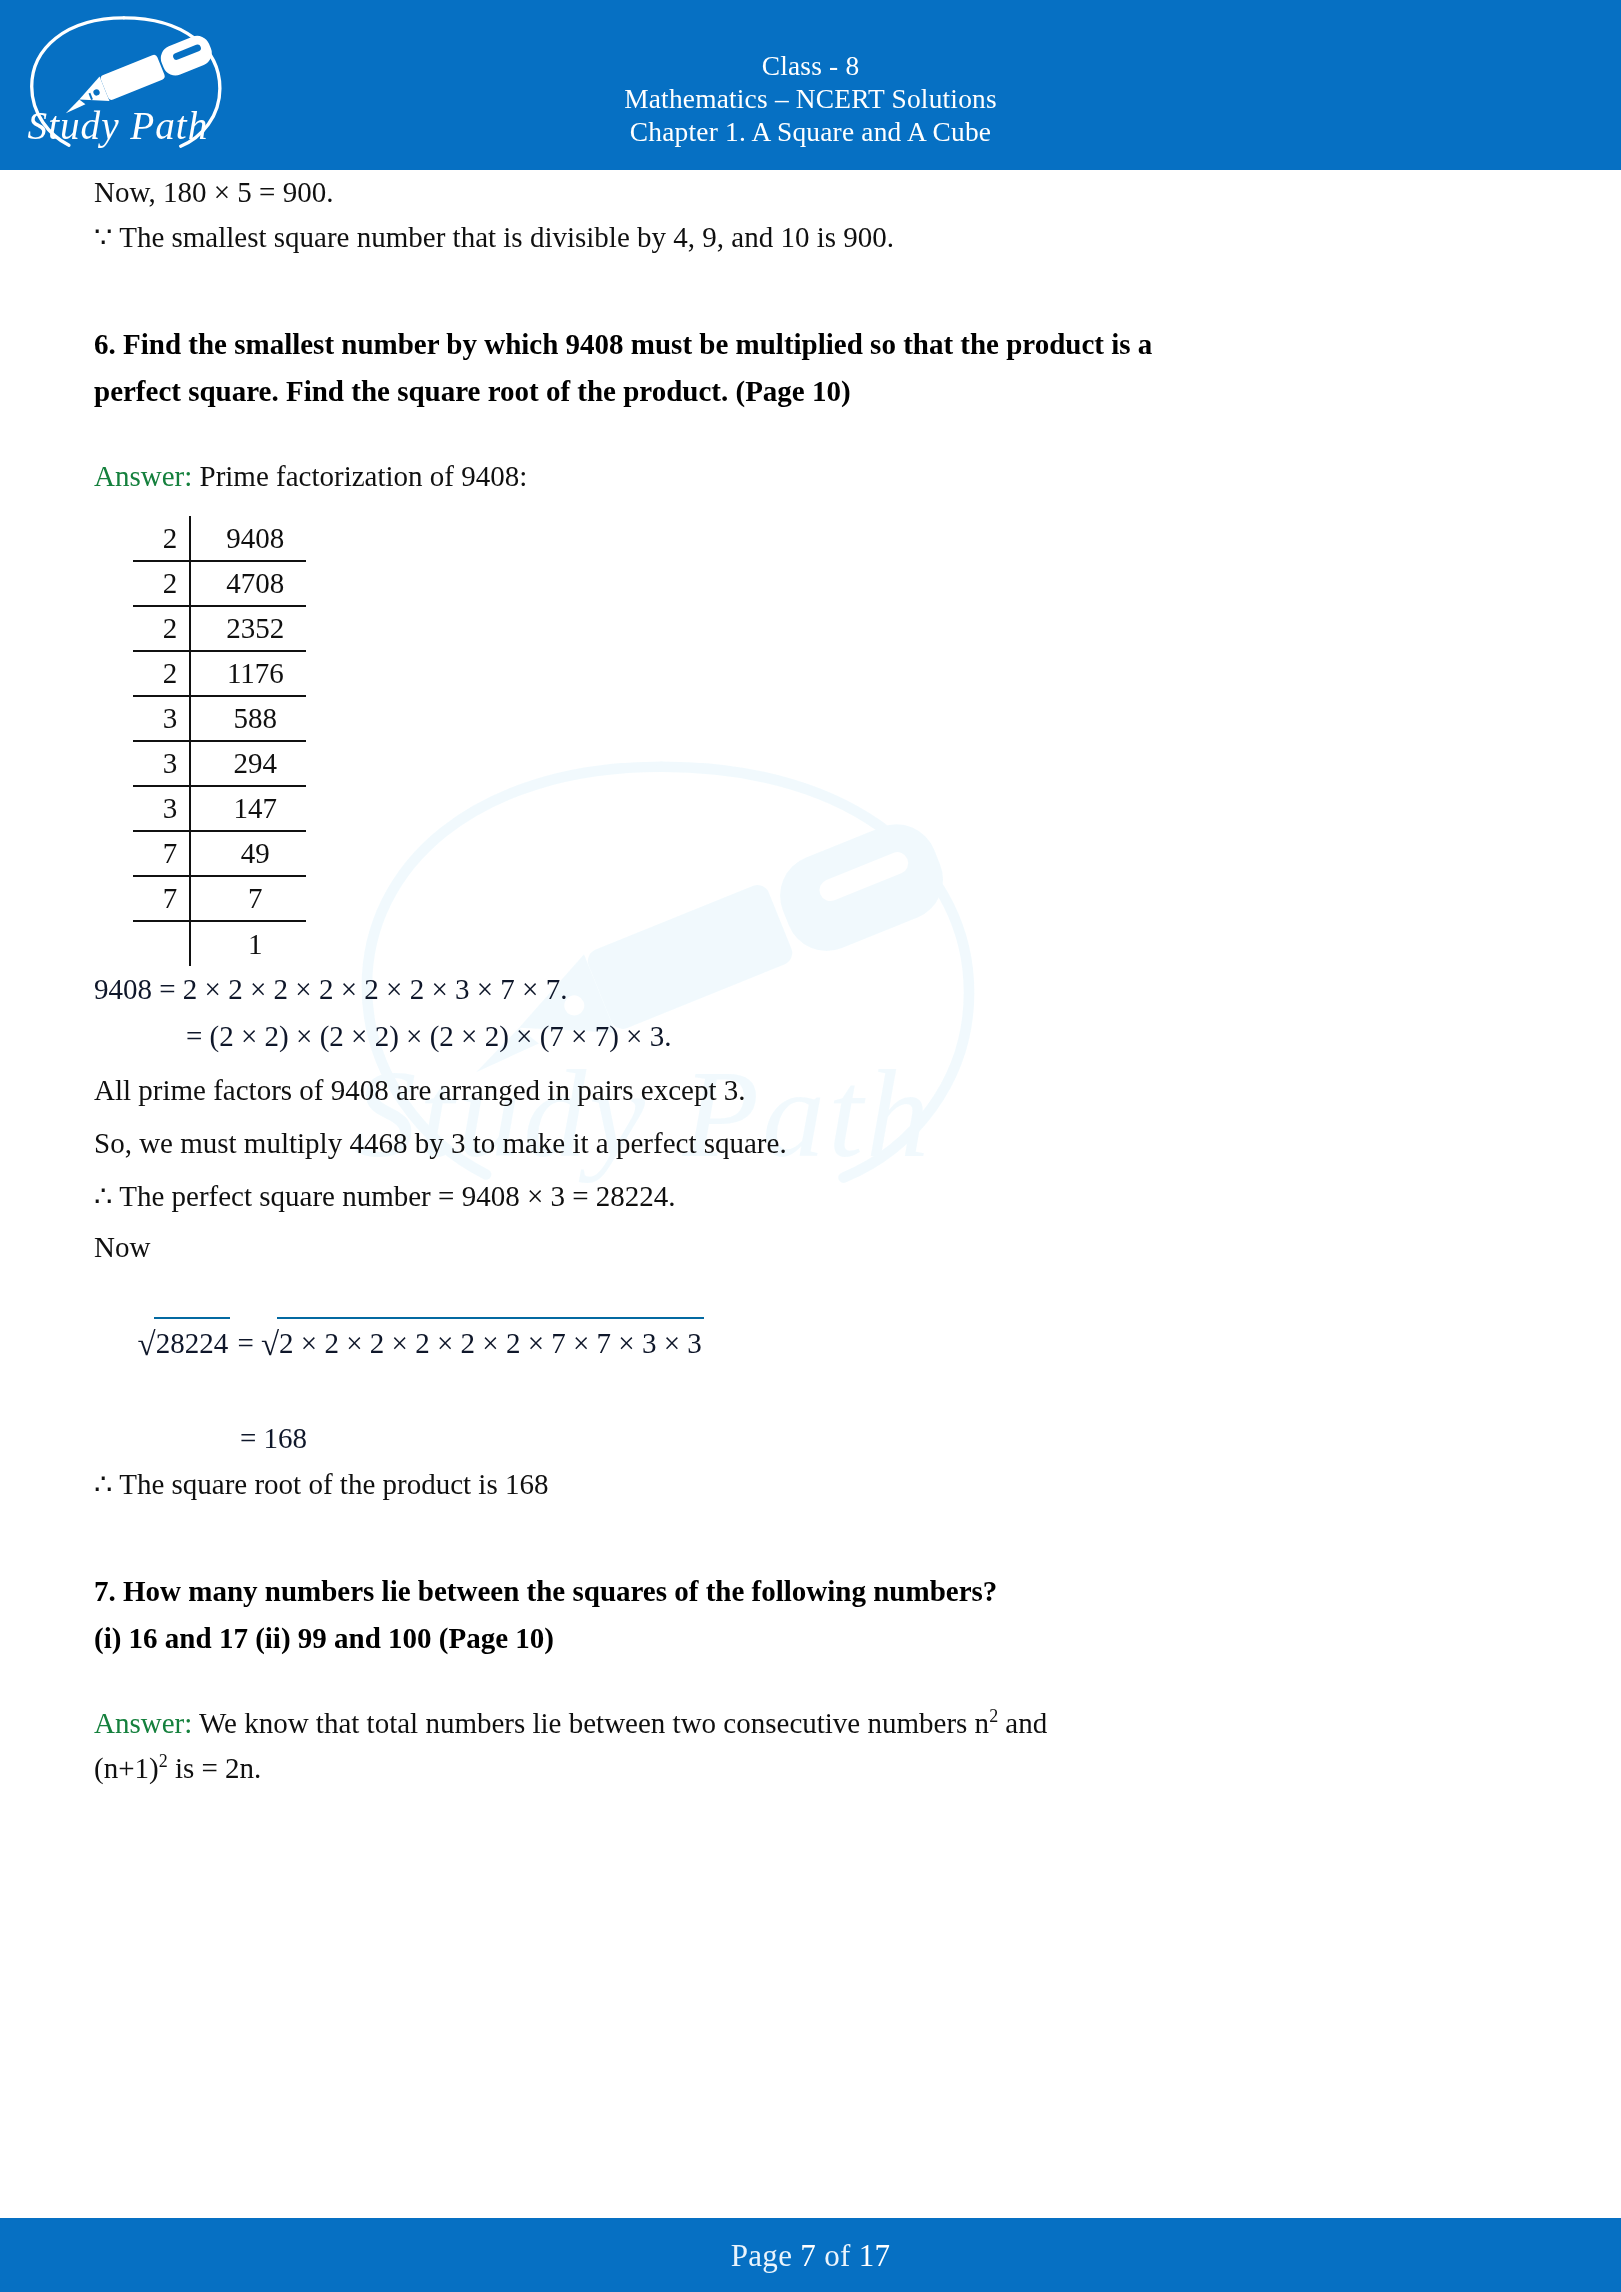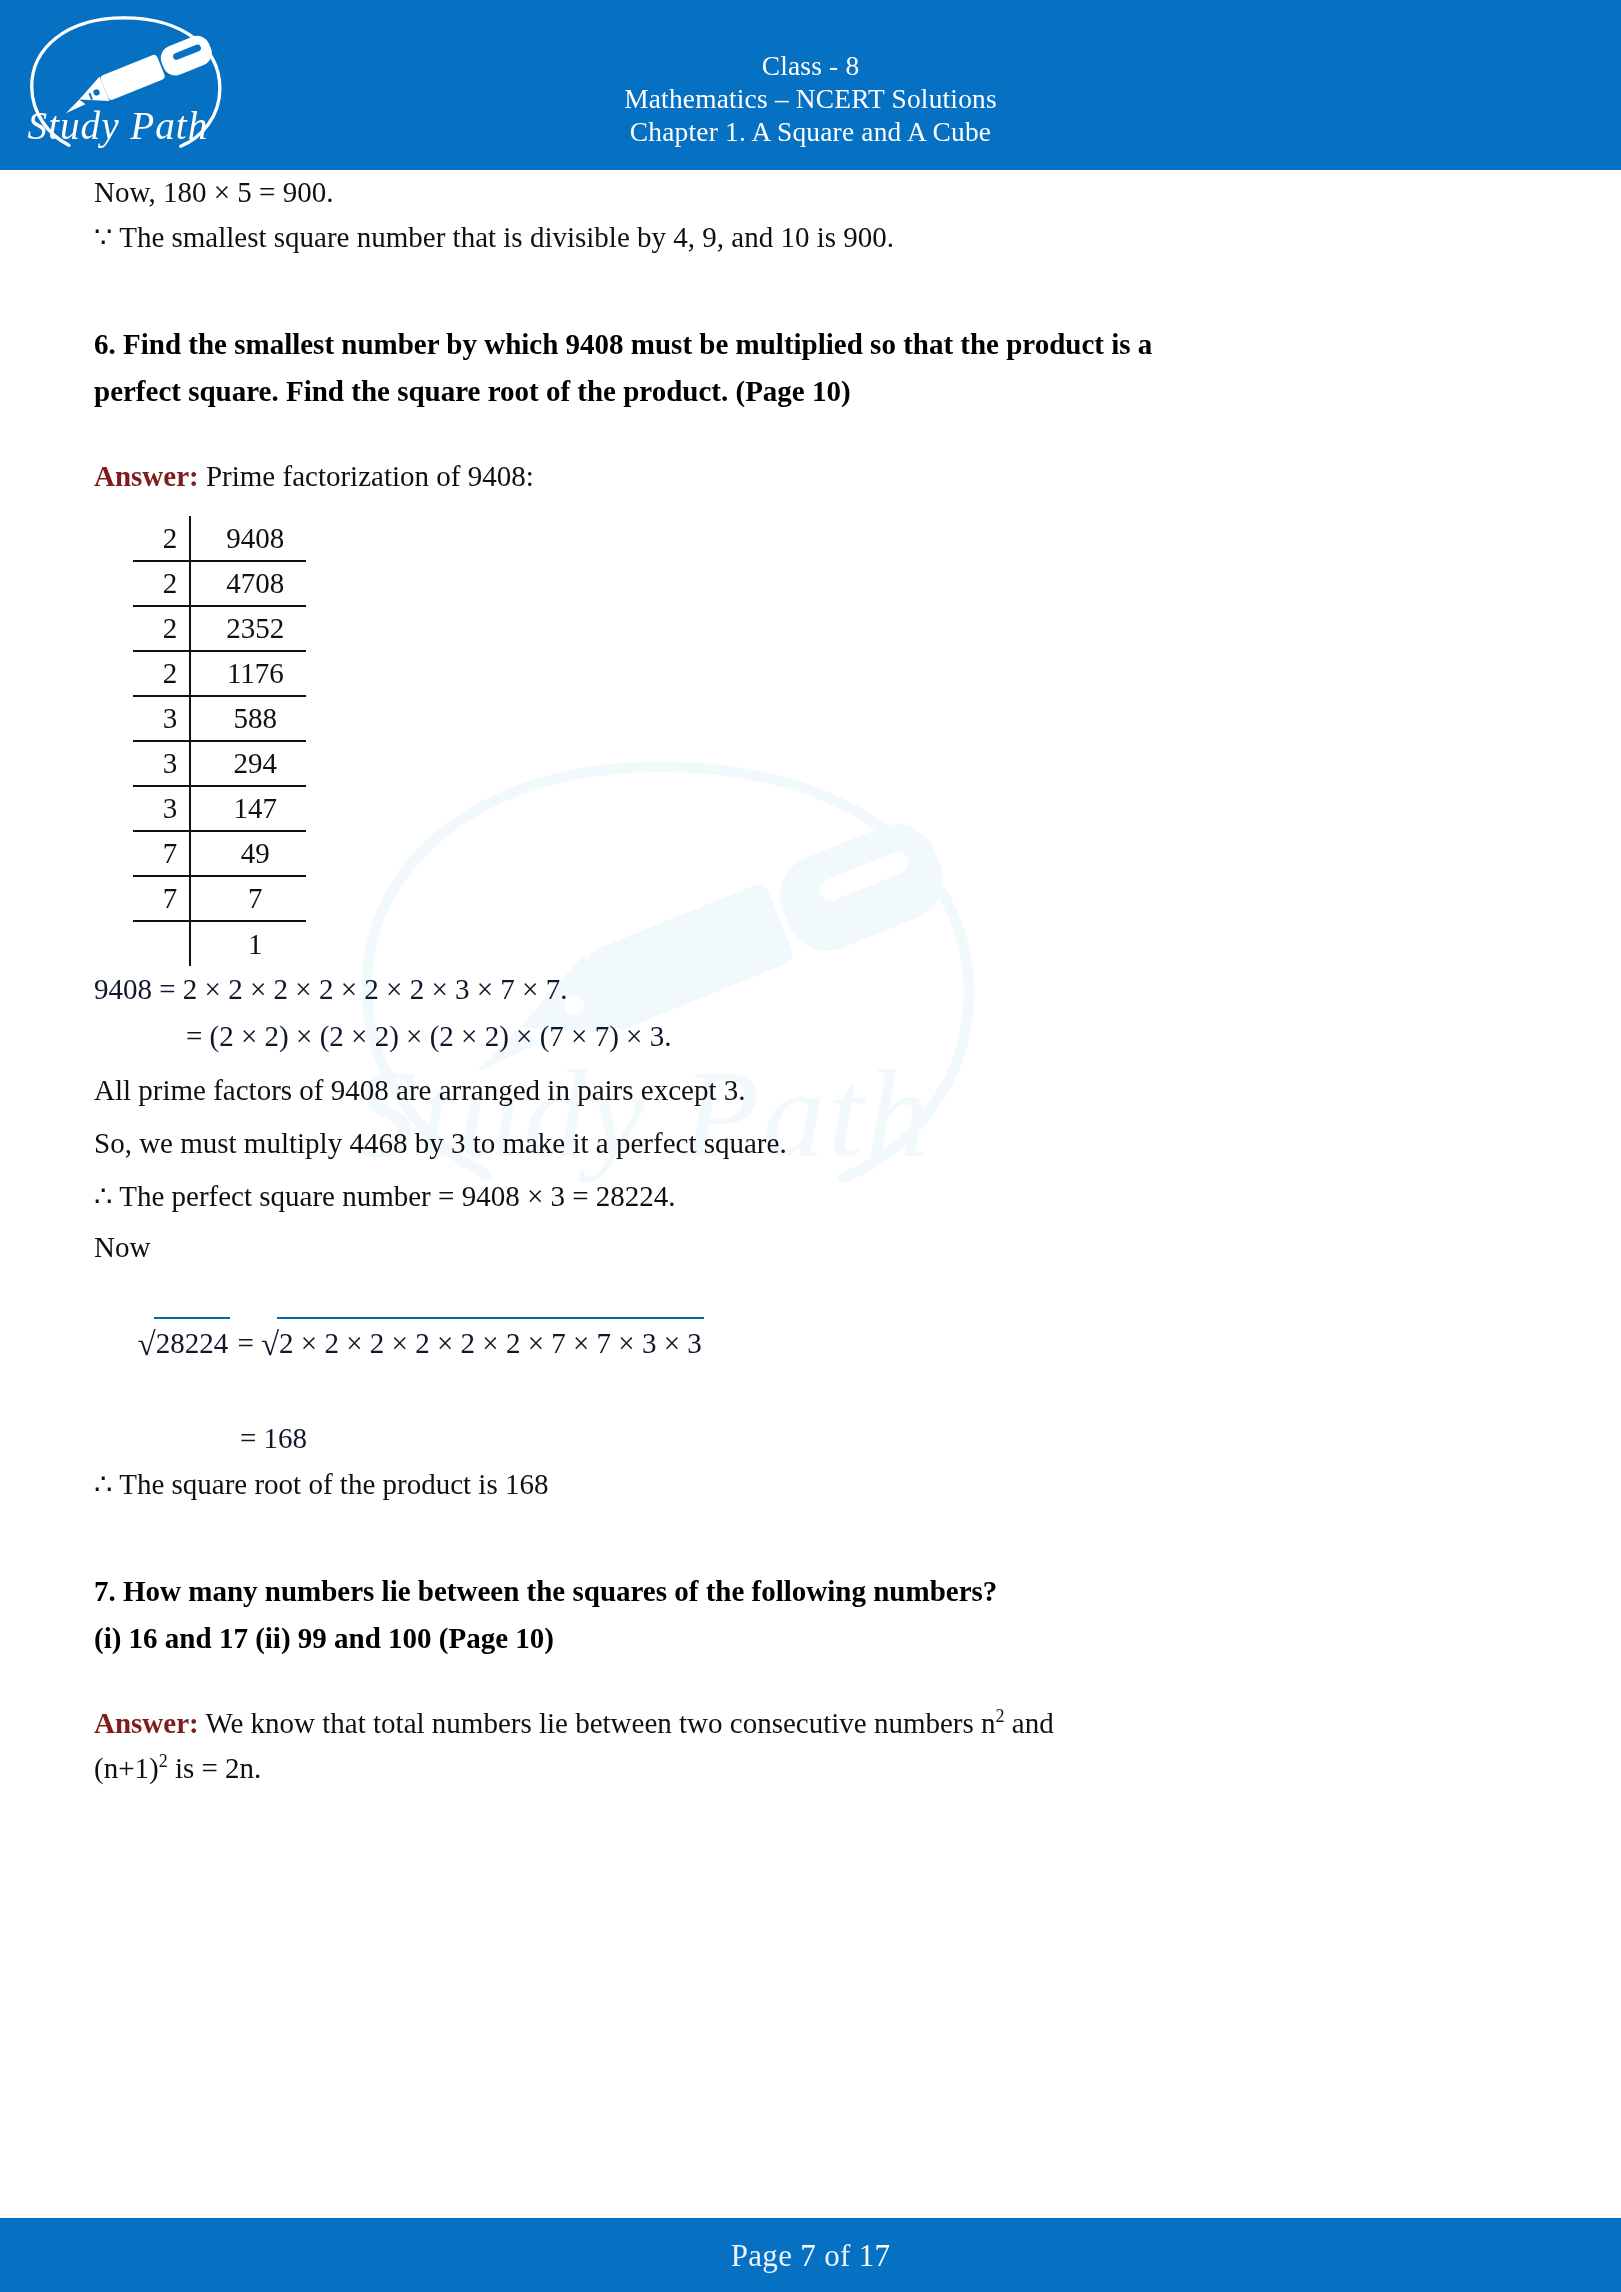--- a/index.html
+++ b/index.html
@@ -82,22 +82,22 @@
     color: #101010;
     position: relative;
   }
   .q-head {
     font-weight: bold;
     font-size: 29px;
     line-height: 47px;
     color: #000000;
   }
   .answer-label {
-    color: #7f1d1d;
-    font-weight: bold;
+    color: #15803d;
+    font-weight: normal;
   }
   .spacer-sm { height: 17.6px; }
   .spacer-md { height: 39px; }
   .spacer-lg { height: 61px; }
 
   
   .ladder {
     position: relative;
     margin: 0;
     padding-left: 94px;

